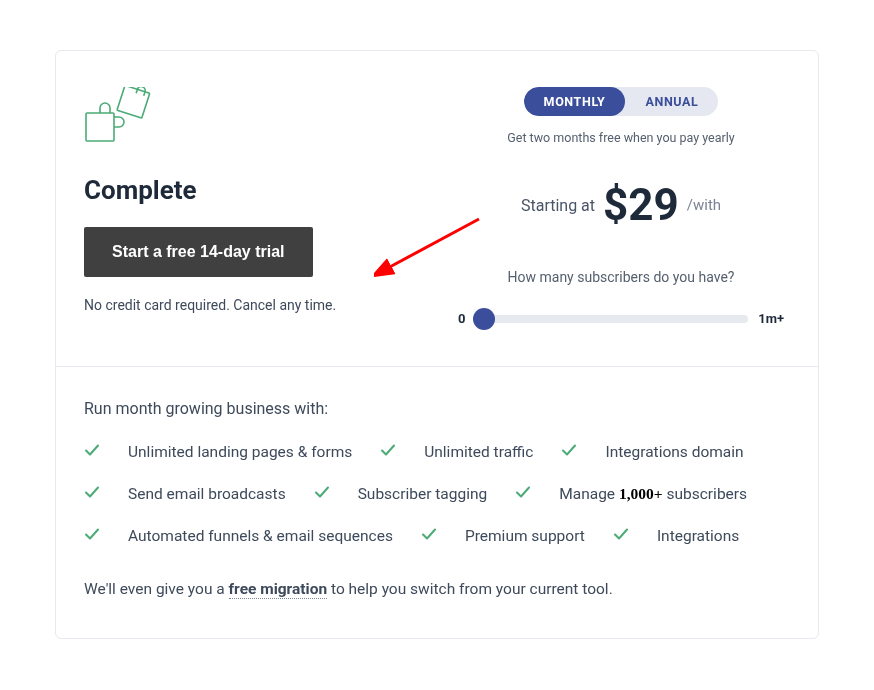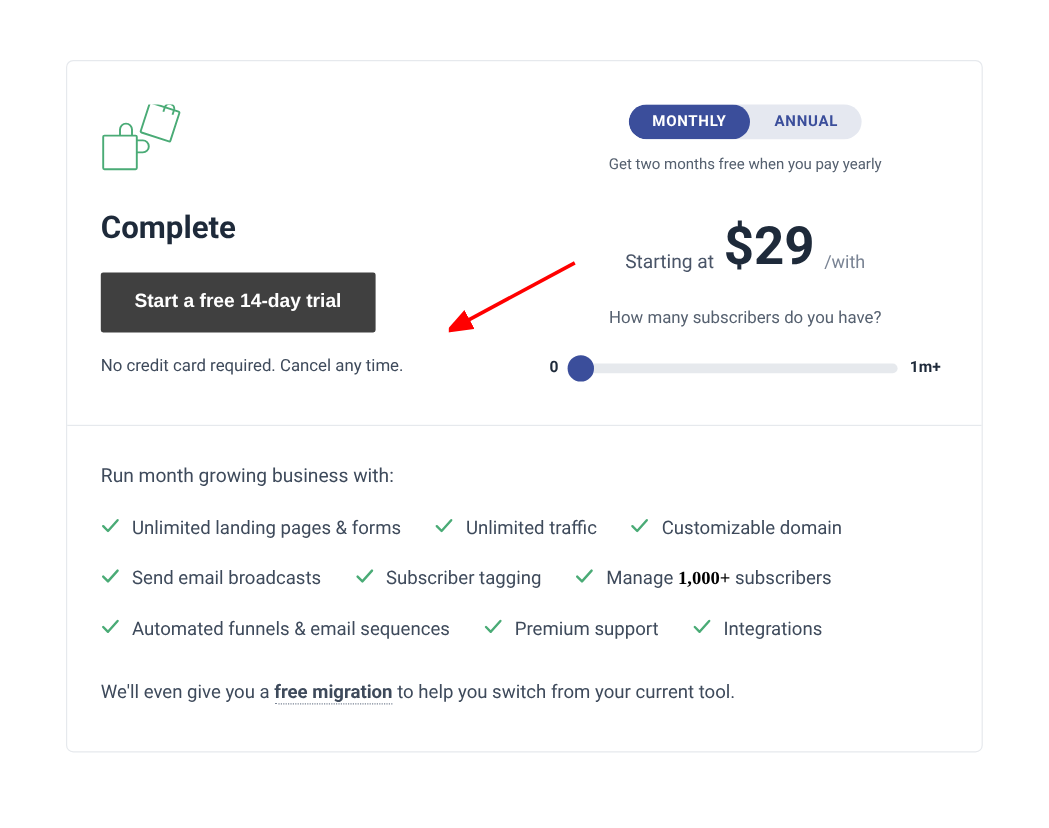--- a/index.html
+++ b/index.html
@@ -66,24 +66,24 @@
   }
   .toggle-opt.active { background: #3b4e9b; color: #fff; }
   .toggle-opt.inactive { color: #3b4e9b; }
   .yearly-note {
     font-size: 12.5px;
     color: #55606f;
     margin-bottom: 38px;
   }
   .price-row {
     display: flex;
-    align-items: flex-end;
+    align-items: center;
     justify-content: center;
     gap: 8px;
-    margin-bottom: 30px;
+    margin-bottom: 42px;
   }
   .price-prefix { font-size: 16px; color: #4a5568; }
   .price-amount { font-size: 44px; font-weight: 700; color: #1e2a3a; line-height: 1; }
   .price-period { font-size: 15px; color: #7a8494; }
   .subscriber-q {
     font-size: 14px;
     color: #55606f;
     margin-bottom: 26px;
   }
   .slider-wrap {
@@ -121,21 +121,21 @@
   .features {
     display: flex;
     flex-wrap: wrap;
     column-gap: 28px;
     row-gap: 22px;
     margin-bottom: 34px;
   }
   .feature {
     display: flex;
     align-items: center;
-    gap: 10px;
+    gap: 28px;
     font-size: 15.5px;
     color: #3e4a5b;
   }
   .feature b { font-weight: 700; color: #000000; font-family: Liberation Serif, serif; }
   .check-icon { flex-shrink: 0; }
   .migration-note { font-size: 15.5px; color: #3e4a5b; }
   .migration-note .underlined {
     font-weight: 700;
     border-bottom: 1px dotted #7a8494;
   }
@@ -219,21 +219,21 @@
         <div class="feature">
           <span><svg class="check-icon" width="16" height="16" viewBox="0 0 16 16" fill="none" stroke="#4aab76" stroke-width="2" stroke-linecap="round" stroke-linejoin="round">
               <polyline points="2,8.5 6,12.5 14,3.5"></polyline>
             </svg></span>
           <span>Unlimited traffic</span>
         </div>
         <div class="feature">
           <span><svg class="check-icon" width="16" height="16" viewBox="0 0 16 16" fill="none" stroke="#4aab76" stroke-width="2" stroke-linecap="round" stroke-linejoin="round">
               <polyline points="2,8.5 6,12.5 14,3.5"></polyline>
             </svg></span>
-          <span>Customizable domain</span>
+          <span>Integrations domain</span>
         </div>
         <div class="feature">
           <span><svg class="check-icon" width="16" height="16" viewBox="0 0 16 16" fill="none" stroke="#4aab76" stroke-width="2" stroke-linecap="round" stroke-linejoin="round">
               <polyline points="2,8.5 6,12.5 14,3.5"></polyline>
             </svg></span>
           <span>Send email broadcasts</span>
         </div>
         <div class="feature">
           <span><svg class="check-icon" width="16" height="16" viewBox="0 0 16 16" fill="none" stroke="#4aab76" stroke-width="2" stroke-linecap="round" stroke-linejoin="round">
               <polyline points="2,8.5 6,12.5 14,3.5"></polyline>

